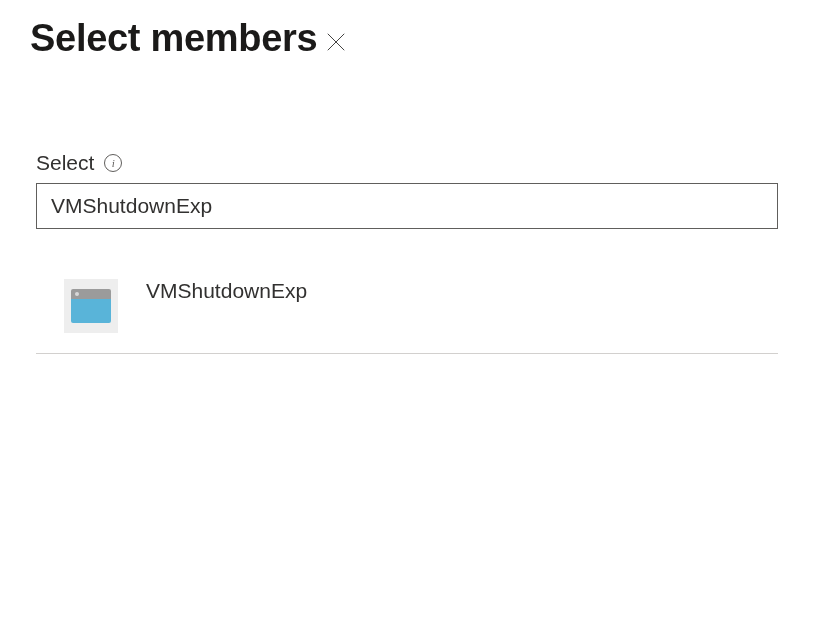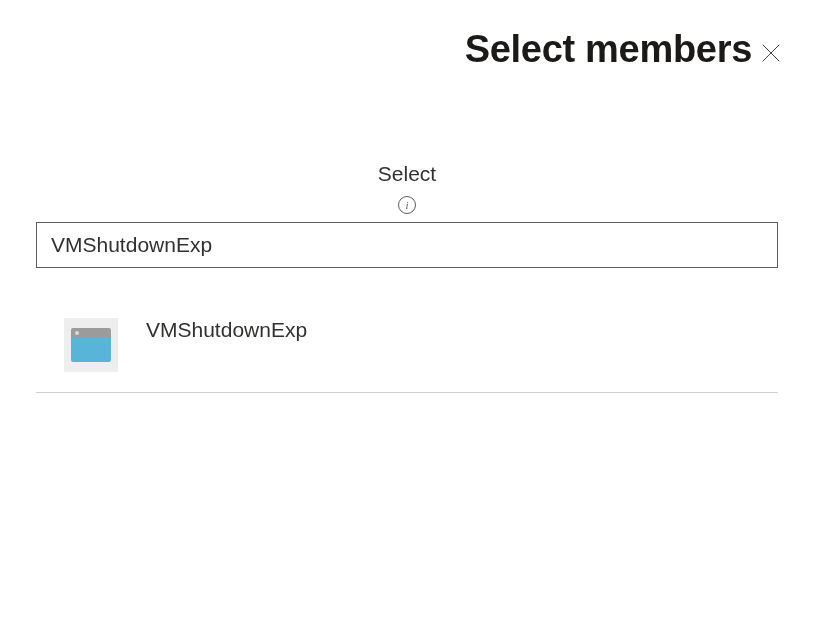--- a/index.html
+++ b/index.html
@@ -14,22 +14,22 @@
       width: 814px;
       height: 623px;
       overflow: hidden;
     }
     .panel {
       padding: 0;
     }
     .header {
       display: flex;
       align-items: flex-start;
-      justify-content: flex-end;
-      padding: 28px 24px 0 30px;
+      justify-content: flex-start;
+      padding: 17px 24px 0 30px;
     }
     .title {
       font-size: 38px;
       font-weight: 600;
       color: #1b1a19;
       letter-spacing: -0.3px;
     }
     .close-btn {
       background: none;
       border: none;
@@ -48,21 +48,20 @@
       stroke-width: 1;
     }
     .content {
       padding: 90px 36px 0 36px;
     }
     .field-label-row {
       display: flex;
       align-items: center;
       gap: 10px;
       margin-bottom: 8px;
-      flex-direction: column;
     }
     .field-label {
       font-size: 21px;
       color: #323130;
       font-weight: 400;
     }
     .info-icon {
       display: inline-flex;
       align-items: center;
       justify-content: center;

